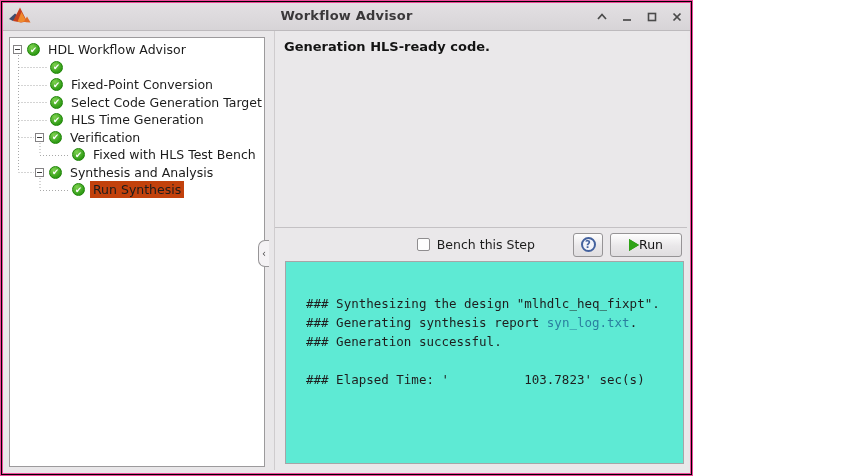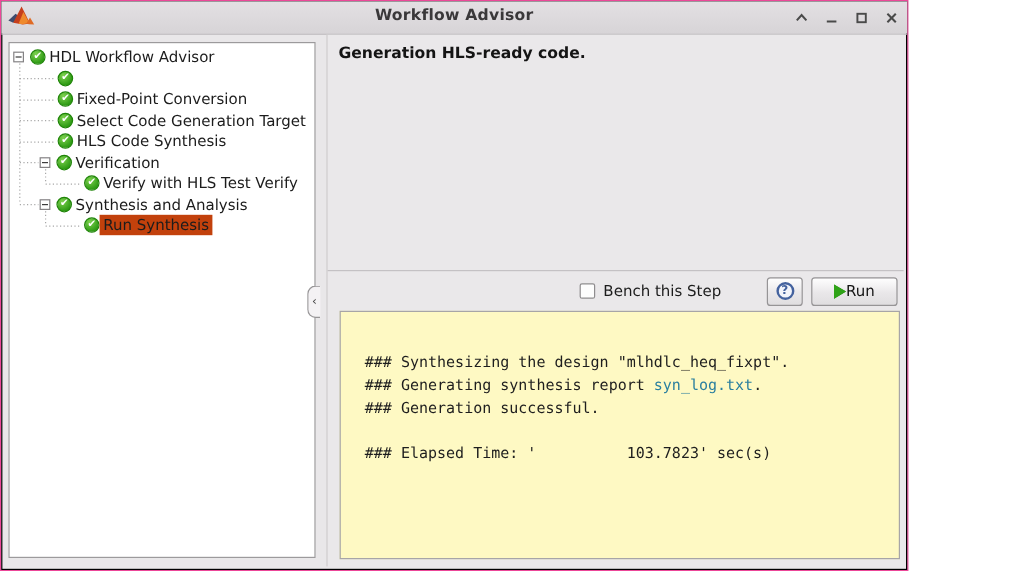--- a/index.html
+++ b/index.html
@@ -1,19 +1,19 @@
 <!DOCTYPE html>
 <html><head>
 <meta charset="utf-8">
 <style>
   html,body{margin:0;padding:0;}
   body{width:841px;height:476px;font-family:"DejaVu Sans","Liberation Sans",sans-serif;}
   .window{
-    position:absolute;left:0;top:0;width:757px;height:476px;box-sizing:border-box;
-    background:#e9e7e9;border:1px solid #ec4899;outline:1px solid #000;outline-offset:-2px;
+    position:absolute;left:0;top:0;width:693px;height:476px;box-sizing:border-box;
+    background:#e9e7e9;border:3px solid #ec4899;outline:1px solid #000;outline-offset:-2px;
     overflow:hidden;
   }
   
   .titlebar{
     position:absolute;left:0;top:0;right:0;height:27px;
     background:linear-gradient(#e3e0e3,#d7d4d7);
     border-bottom:1px solid #bdbabd;
   }
   .logo{position:absolute;left:5px;top:3px;width:24px;height:21px;}
   .win-title{
@@ -39,21 +39,21 @@
     width:9px;height:9px;box-sizing:border-box;background:#fff;border:1px solid #848284;
     position:relative;margin-right:5px;flex:0 0 auto;
   }
   .expander::before{content:"";position:absolute;left:1px;right:1px;top:3px;border-top:1px solid #3c3c3c;}
   .check-icon{
     width:13px;height:13px;border-radius:50%;flex:0 0 auto;box-sizing:border-box;
     background:radial-gradient(circle at 35% 28%,#7ed24f,#2f9b15 72%);
     border:1px solid #1f8408;display:flex;align-items:center;justify-content:center;
   }
   .check-icon .tick{color:#fff;font-size:8.5px;font-weight:bold;line-height:1;transform:translateY(-0.5px);}
-  .tlabel{font-size:12.5px;color:#1c1c1c;padding:1px 3px;}
+  .tlabel{margin-left:5px;font-size:12.5px;color:#1c1c1c;padding:1px 3px;}
   .trow.selected .tlabel{background:#c2410c;}
   
   .collapse-tab{
     position:absolute;left:255px;top:237px;width:11px;height:27px;box-sizing:border-box;
     background:#f4f2f4;border:1px solid #979597;border-right:none;border-radius:7px 0 0 7px;
     display:flex;align-items:center;justify-content:center;z-index:5;
     font-size:10px;color:#4a4a4a;cursor:pointer;
   }
   
   .right-panel{
@@ -86,21 +86,21 @@
     font-size:10px;font-weight:bold;color:#44629e;line-height:1;background:#f2f4fa;
   }
   .run-btn{width:72px;margin-left:7px;font-size:12.5px;color:#141414;gap:0;}
   .play-icon{
     width:0;height:0;border-left:10px solid #2fa317;border-top:6px solid transparent;
     border-bottom:6px solid transparent;filter:drop-shadow(0 0 0.5px #1d7a0a);
   }
   
   .log-box{
     position:absolute;left:10px;right:3px;top:230px;bottom:6px;box-sizing:border-box;
-    background:#fef9c3;border:1px solid #a7a5a7;overflow:hidden;
+    background:#5eead4;border:1px solid #a7a5a7;overflow:hidden;
   }
   .log-content{padding:32px 0 0 20px;}
   .log-line{
     font-family:"DejaVu Sans Mono","Liberation Mono",monospace;
     font-size:12.5px;line-height:19px;height:19px;color:#1e1e1e;white-space:pre;
   }
   .log-link{color:#2a7f9f;cursor:pointer;}
 </style>
 </head>
 <body>
@@ -179,34 +179,34 @@
       <div class="trow d1">
         <span class="check-icon">
             <span class="tick">✔</span>
           </span>
         <span class="tlabel">Select Code Generation Target</span>
       </div>
       <div class="trow d1">
         <span class="check-icon">
             <span class="tick">✔</span>
           </span>
-        <span class="tlabel">HLS Code Synthesis</span>
+        <span class="tlabel">HLS Time Generation</span>
       </div>
       <div class="trow d1e">
         <span class="expander"></span>
         <span class="check-icon">
             <span class="tick">✔</span>
           </span>
         <span class="tlabel">Verification</span>
       </div>
       <div class="trow d2">
         <span class="check-icon">
             <span class="tick">✔</span>
           </span>
-        <span class="tlabel">Verify with HLS Test Verify</span>
+        <span class="tlabel">Fixed with HLS Test Bench</span>
       </div>
       <div class="trow d1e">
         <span class="expander"></span>
         <span class="check-icon">
             <span class="tick">✔</span>
           </span>
         <span class="tlabel">Synthesis and Analysis</span>
       </div>
       <div class="trow d2 selected">
         <span class="check-icon">

